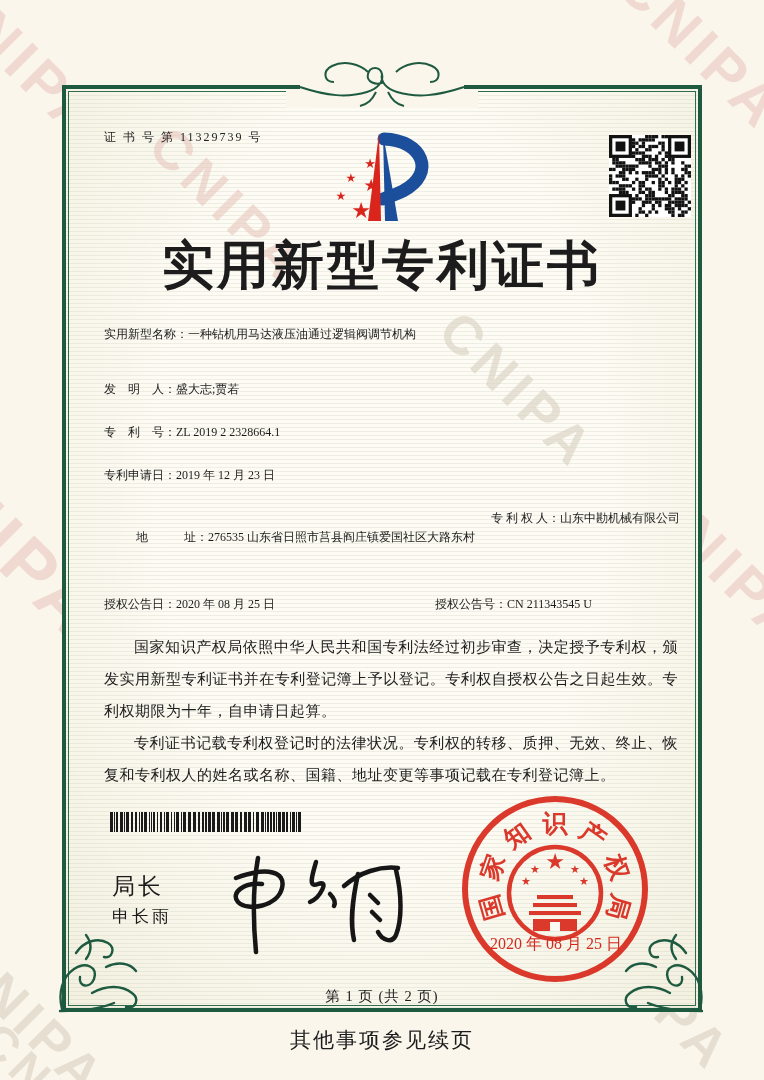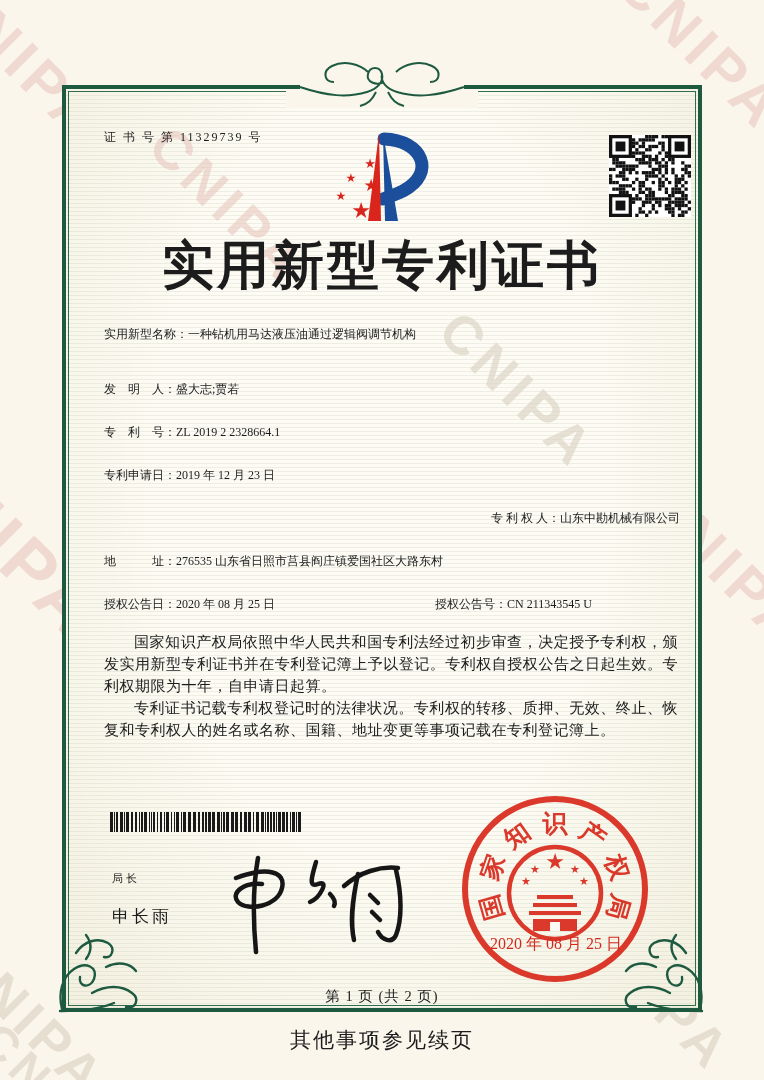--- a/index.html
+++ b/index.html
@@ -27,23 +27,23 @@
       repeating-linear-gradient(0deg, rgba(128,158,128,.13) 0 1px, rgba(0,0,0,0) 1px 4px),
       radial-gradient(ellipse at 50% 42%, #fdfbf3 50%, #f3f0e0 100%);
   }
   .cert-inner{position:absolute;inset:2px;border:1px solid #2f6b4d;pointer-events:none;}
   .abs{position:absolute;}
   
   .certno{left:38px;top:40px;font-size:12px;letter-spacing:2px;white-space:nowrap;}
   .title{left:0;top:142px;width:100%;text-align:center;font-size:52px;font-weight:bold;letter-spacing:3px;white-space:nowrap;}
   .frow{left:38px;width:576px;font-size:12px;white-space:nowrap;position:absolute;}
   .frow .pair2{position:absolute;left:331px;top:0;white-space:nowrap;}
-  .paras{left:38px;top:542px;width:574px;font-size:15px;line-height:22px;text-align:justify;}
+  .paras{left:38px;top:542px;width:574px;font-size:15px;line-height:32px;text-align:justify;}
   .paras p{margin:0;text-indent:2em;letter-spacing:.5px;}
-  .sigrole{left:46px;top:782px;font-size:11px;letter-spacing:3px;}
+  .sigrole{left:46px;top:782px;font-size:23px;letter-spacing:3px;}
   .signame{left:46px;top:816px;font-size:17px;letter-spacing:3px;}
   .sealdate{left:380px;top:845px;width:220px;text-align:center;font-size:16px;color:#d42a1e;white-space:nowrap;}
   .pagenum{left:0;top:898px;width:100%;text-align:center;font-size:14.5px;letter-spacing:1px;}
   .footnote{position:absolute;left:0;top:1026px;width:100%;text-align:center;font-size:21px;letter-spacing:2px;z-index:1;}
   .orn{position:absolute;z-index:2;pointer-events:none;}
 </style>
 </head>
 <body>
 
 <span class="wm pink" style="left:-28px;top:-38px;font-size:58px;">CNIPA</span>
@@ -335,21 +335,21 @@
   </div>
   <div class="frow" style="top:335px;">
     <span>专　利　号：</span><span>ZL 2019 2 2328664.1</span>
   </div>
   <div class="frow" style="top:378px;">
     <span>专利申请日：</span><span>2019 年 12 月 23 日</span>
   </div>
   <div class="frow" style="top:421px;text-align:right;">
     <span>专 利 权 人：</span><span>山东中勘机械有限公司</span>
   </div>
-  <div class="frow" style="top:464px;">
+  <div class="frow" style="top:440px;margin-left:32px;">
     <span>地　　　址：</span><span>276535 山东省日照市莒县阎庄镇爱国社区大路东村</span>
   </div>
   <div class="frow" style="top:507px;">
     <span>授权公告日：</span><span>2020 年 08 月 25 日</span>
     <span class="pair2">
       <span>授权公告号：</span><span>CN 211343545 U</span>
     </span>
   </div>
 
   <div class="abs paras">

